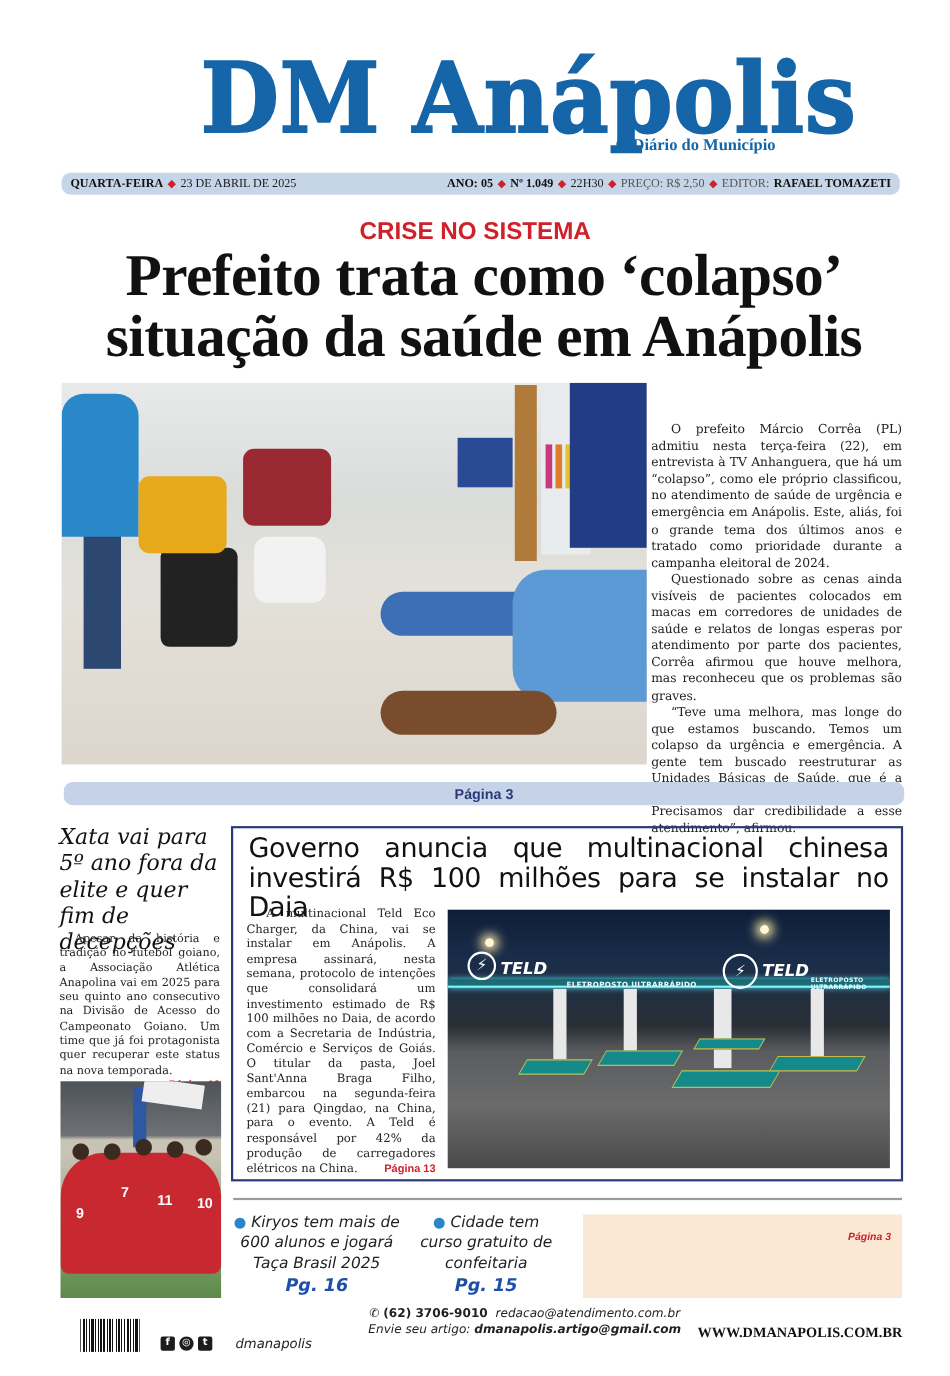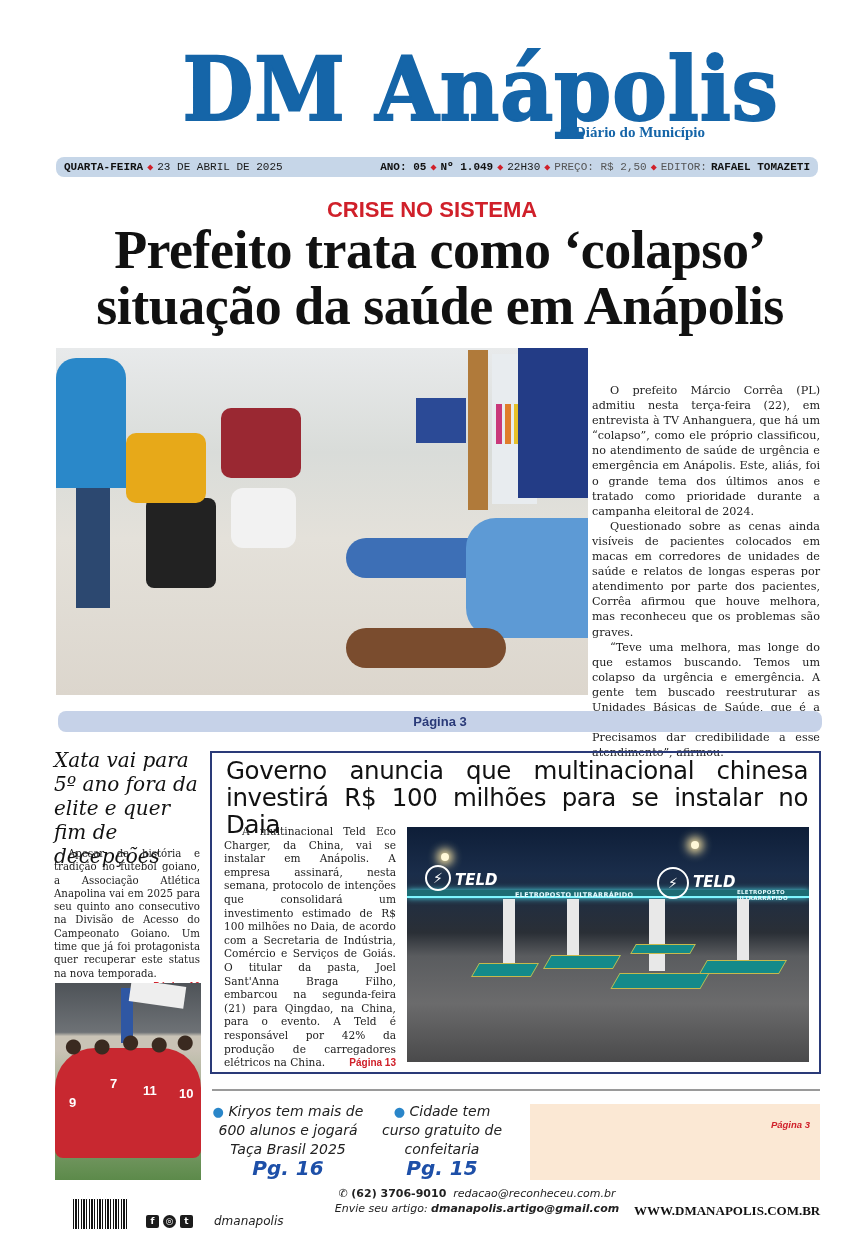--- a/index.html
+++ b/index.html
@@ -17,21 +17,21 @@
   }
   .masthead-title span { display: inline-block; transform: scaleX(0.93); transform-origin: center; -webkit-text-stroke: 2px #1565a8; }
   .masthead-tagline {
     left: 500px; top: 124px; width: 205px; text-align: right;
     font-family: "Liberation Serif", serif; font-weight: bold; font-size: 15px; color: #1565a8;
   }
 
   
   .infobar {
     left: 56px; top: 157px; width: 762px; height: 20px; border-radius: 8px;
-    background: #c6d6e8; font-family: Liberation Mono, monospace; font-size: 11px;
+    background: #c6d6e8; font-family: Liberation Serif, serif; font-size: 11px;
     display: flex; align-items: center; justify-content: space-between; padding: 0 8px; gap: 32px;
   }
   .infobar .grp { display: flex; align-items: center; gap: 4px; white-space: nowrap; }
   .bold { font-weight: bold; color: #111; }
   .light { color: #555; }
   .diamond { color: #d0202a; font-size: 10px; }
 
   
   .kicker {
     left: 0; top: 197px; width: 864px; text-align: center;
@@ -124,21 +124,21 @@
   .teld-photo .sign { position: absolute; color: #e6fbff; font-family: "DejaVu Sans", sans-serif; font-size: 6.5px; font-weight: bold; letter-spacing: 0.3px; }
   .teld-photo .lamp { position: absolute; width: 8px; height: 8px; border-radius: 50%; background: #fff8d8; box-shadow: 0 0 10px 4px #ffe9a6; }
 
   .divider { left: 212px; top: 1089px; width: 608px; height: 2px; background: #9a9a9a; }
 
   
   .teaser {
     font-family: "DejaVu Sans", sans-serif; font-style: italic; font-size: 14px; line-height: 19px; text-align: center; color: #222;
   }
   .teaser .bullet { color: #2a86c9; font-style: normal; font-size: 13px; }
-  .teaser .pg { display: block; font-family: "DejaVu Sans", sans-serif; font-weight: bold; font-style: italic; font-size: 20px; color: #1d4fa8; }
+  .teaser .pg { display: block; font-family: "DejaVu Sans", sans-serif; font-weight: bold; font-style: italic; font-size: 16px; color: #1d4fa8; }
   .vereador {
     left: 530px; top: 1104px; width: 290px; height: 76px; background: #fbe8d4; padding: 4px 10px;
     font-family: "DejaVu Serif", serif; font-style: italic; font-size: 16.5px; line-height: 22px; color: #222;
   }
   .vereador .pg-red { font-size: 9.5px; margin-top: 6px; }
 
   
   .barcode { left: 73px; top: 1199px; width: 54px; height: 30px;
     background: repeating-linear-gradient(90deg, #111 0 1px, #fff 1px 2px, #111 2px 4px, #fff 4px 5px, #111 5px 6px, #fff 6px 8px); }
   .social { left: 146px; top: 1215px; display: flex; gap: 4px; align-items: center; }
@@ -269,20 +269,20 @@
 <div class="abs social">
   <span>f</span>
   <span class="ig">◎</span>
   <span>t</span>
 </div>
 <div class="abs handle">dmanapolis</div>
 <div class="abs contact">
   <div>
     <span>✆</span>
     <span class="b">(62) 3706-9010</span>
-    &nbsp;<span class="it">redacao@reconheceu.com.br</span>
+    &nbsp;<span class="it">redacao@atendimento.com.br</span>
   </div>
   <div>
     <span class="it">Envie seu artigo:</span>
     <span class="it b">dmanapolis.artigo@gmail.com</span>
   </div>
 </div>
 <div class="abs website">WWW.DMANAPOLIS.COM.BR</div>
 
 </body></html>

